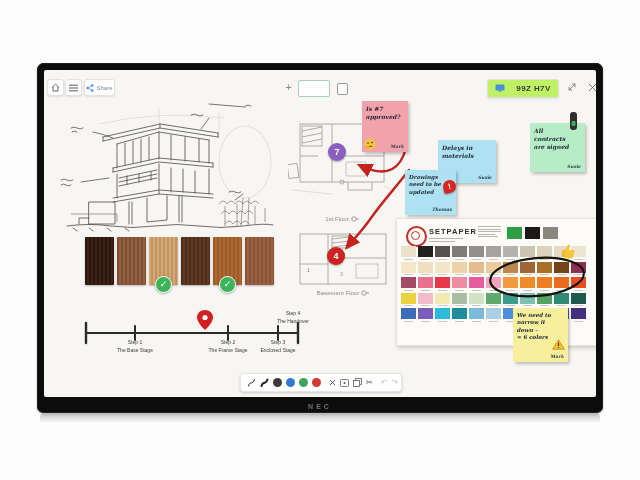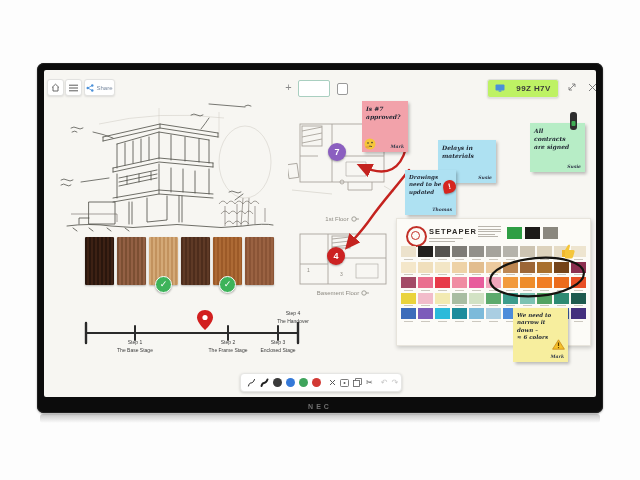--- a/index.html
+++ b/index.html
@@ -22,21 +22,21 @@
   .session-badge b{font-size:8px;color:#3a3a3a;letter-spacing:.4px;}
   .win-ic{position:absolute;top:11px;width:12px;height:12px;display:flex;align-items:center;justify-content:center;}
   
   .note{position:absolute;padding:4px 3px 3px 4px;box-shadow:1.5px 2px 3px rgba(0,0,0,.25);font-family:"DejaVu Serif",serif;font-style:italic;font-weight:bold;color:#1d2430;z-index:6;}
   .note-text{font-size:6px;line-height:1.35;white-space:pre-line;}
   .note-author{position:absolute;right:4px;bottom:3px;font-size:4.5px;color:#30394a;}
   
   .num-badge{position:absolute;width:18px;height:18px;border-radius:50%;color:#fff;font-size:9px;font-weight:bold;display:flex;align-items:center;justify-content:center;z-index:4;box-shadow:0 1px 2px rgba(0,0,0,.3);}
   .warn-pin{position:absolute;width:13px;height:13px;border-radius:50% 50% 50% 2px;background:#d6261f;color:#fff;font-size:8px;font-weight:bold;display:flex;align-items:center;justify-content:center;z-index:7;transform:rotate(-12deg);box-shadow:0 1px 2px rgba(0,0,0,.3);}
   
-  .palette-card{position:absolute;left:352px;top:148px;width:193px;height:126px;background:#fcfbf7;border:1px solid #e7e4dc;box-shadow:1px 2px 4px rgba(0,0,0,.18);z-index:3;}
+  .palette-card{position:absolute;left:352px;top:148px;width:193px;height:126px;background:#fcfbf7;border:1px solid #e7e4dc;box-shadow:1px 2px 4px rgba(0,0,0,.18);z-index:3;padding-left:33px;}
   .seal{position:absolute;left:9px;top:7px;width:17px;height:17px;border:2px solid #c23028;border-radius:50%;}
   .seal:after{content:"";position:absolute;left:3px;top:3px;width:7px;height:7px;border:1px solid #c23028;border-radius:50%;}
   .pal-title{position:absolute;left:32px;top:8px;font-size:7.5px;font-weight:bold;letter-spacing:1px;color:#2e2b28;}
   .bars{position:absolute;display:flex;flex-direction:column;gap:1.5px;}
   .bars i{height:1px;background:#b9b5ad;}
   #palette-hdr-sw{position:absolute;left:110px;top:8px;display:flex;gap:3px;}
   #palette-hdr-sw div{width:15px;height:12px;}
   #palette-grid{position:absolute;left:4px;top:27px;display:grid;grid-template-columns:repeat(11,15px);gap:2px;}
   .pal-cell{width:15px;}
   .pal-sw{height:11px;}

